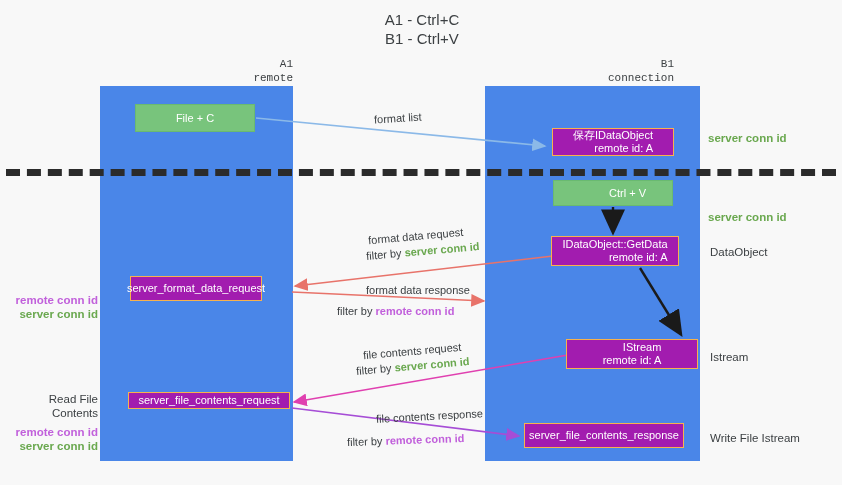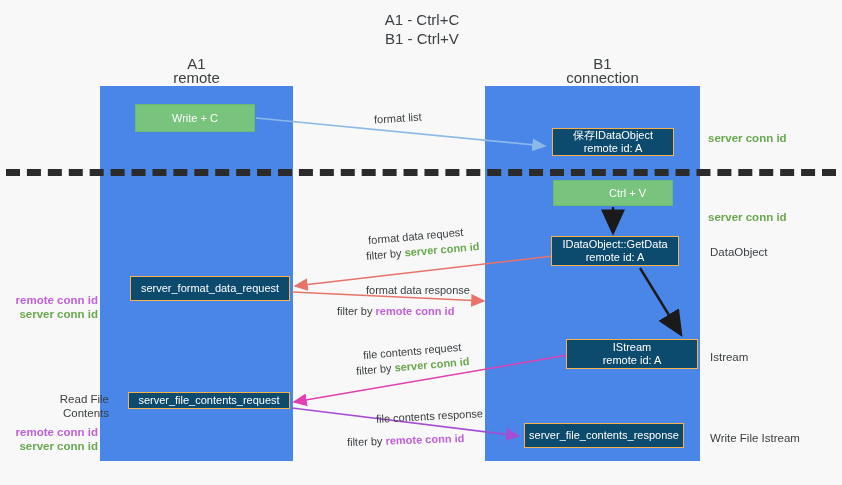--- a/index.html
+++ b/index.html
@@ -36,53 +36,54 @@
   
   .lane {
     position: absolute;
     background: #4a86e8;
   }
   .lane-a { left: 100px; top: 86px; width: 193px; height: 375px; }
   .lane-b { left: 485px; top: 86px; width: 215px; height: 375px; }
 
   .lane-head {
     position: absolute;
-    text-align: center;
-    font-size: 15px;
+    text-align: right;
+    font-size: 11px;
     line-height: 14px;
     color: #3c4043;
     white-space: pre-line;
+    font-family: Liberation Mono, monospace;
   }
   .lane-head-a { left: 100px; top: 57px; width: 193px; }
-  .lane-head-b { left: 495px; top: 57px; width: 215px; }
+  .lane-head-b { left: 459px; top: 57px; width: 215px; }
 
   
   .box {
     position: absolute;
     display: flex;
     flex-direction: column;
     align-items: center;
     justify-content: center;
     text-align: center;
     color: #ffffff;
     font-size: 11px;
     line-height: 13px;
     box-sizing: border-box;
     white-space: pre-line;
   }
   .box.green { background: #78c47c; border: 1px solid #6aba70; }
   .box.orange { background: #fbb council; }
-  .box.orange { background: #0c4a6e; border: 1px solid #f7b24d; }
+  .box.orange { background: #a21caf; border: 1px solid #f7b24d; text-align: right; }
 
   
   .box-ctrlc  { left: 135px; top: 104px; width: 120px; height: 28px; }
   .box-save   { left: 552px; top: 128px; width: 122px; height: 28px; }
   .box-ctrlv  { left: 553px; top: 180px; width: 120px; height: 26px; padding-left: 29px; }
   .box-getdata{ left: 551px; top: 236px; width: 128px; height: 30px; }
-  .box-sfdreq { left: 130px; top: 276px; width: 160px; height: 25px; }
+  .box-sfdreq { left: 130px; top: 276px; width: 132px; height: 25px; }
   .box-sfdres { left: 489px; top: 288px; width: 159px; height: 25px; }
   .box-istream{ left: 566px; top: 339px; width: 132px; height: 30px; }
   .box-sfcreq { left: 128px; top: 392px; width: 162px; height: 17px; }
   .box-sfcres { left: 524px; top: 423px; width: 160px; height: 25px; }
 
   
   .dashed-sep {
     position: absolute;
     left: 6px;
     top: 169px;
@@ -102,21 +103,21 @@
   .purple-txt { color: #c160db; font-weight: bold; }
   .dark-txt   { color: #3c4043; }
 
   .lbl-srv-conn-1 { left: 708px; top: 131px; }
   .lbl-srv-conn-2 { left: 708px; top: 210px; }
   .lbl-dataobject { left: 710px; top: 245px; }
   .lbl-istream    { left: 710px; top: 350px; }
   .lbl-writefile  { left: 710px; top: 431px; }
 
   .lbl-left-conn-1 { left: 8px; top: 279px; width: 90px; text-align: right; }
-  .lbl-readfile    { left: 15px; top: 392px; width: 94px; text-align: right; }
+  .lbl-readfile    { left: 4px; top: 392px; width: 94px; text-align: right; }
   .lbl-left-conn-2 { left: 8px; top: 411px; width: 90px; text-align: right; }
   .lbl-left-conn-1 .green-txt,
   .lbl-left-conn-2 .green-txt { display: block; }
 
   
   .annot {
     position: absolute;
     font-size: 11px;
     line-height: 15px;
     color: #3c4043;
@@ -185,21 +186,21 @@
 
     <line x1="553" y1="256" x2="295" y2="286" stroke="#e8736a" stroke-width="1.6" marker-end="url(#ar-red)"></line>
 
     <line x1="292" y1="292" x2="484" y2="301" stroke="#e8736a" stroke-width="1.6" marker-end="url(#ar-red)"></line>
 
     <line x1="568" y1="355" x2="294" y2="402" stroke="#e040b0" stroke-width="1.6" marker-end="url(#ar-magenta)"></line>
 
     <line x1="292" y1="408" x2="519" y2="436" stroke="#a64dd6" stroke-width="1.6" marker-end="url(#ar-purple)"></line>
   </svg>
 
-  <div class="box green box-ctrlc">Write + C</div>
+  <div class="box green box-ctrlc">File + C</div>
   <div class="box orange box-save">保存IDataObject
 remote id: A</div>
   <div class="box green box-ctrlv">Ctrl + V</div>
   <div class="box orange box-getdata">IDataObject::GetData
 remote id: A</div>
   <div class="box orange box-sfdreq">server_format_data_request</div>
   <div class="box orange box-istream">IStream
 remote id: A</div>
   <div class="box orange box-sfcreq">server_file_contents_request</div>
   <div class="box orange box-sfcres">server_file_contents_response</div>

